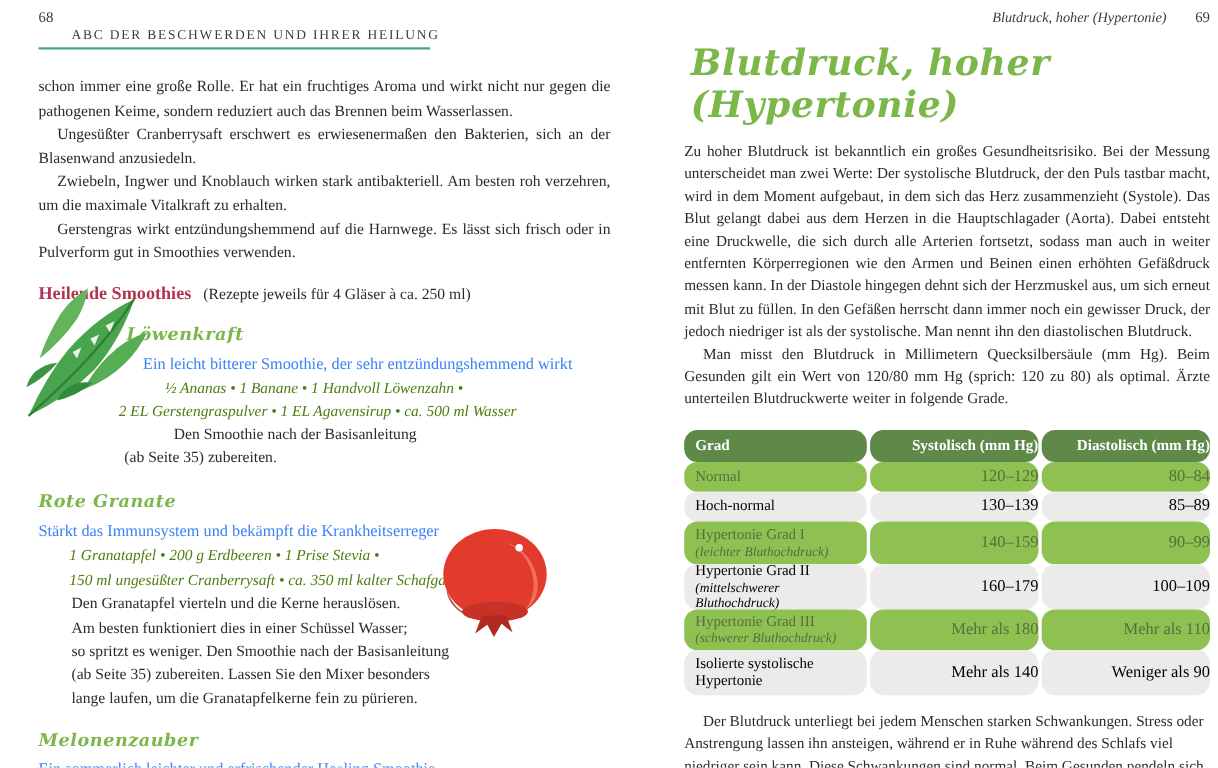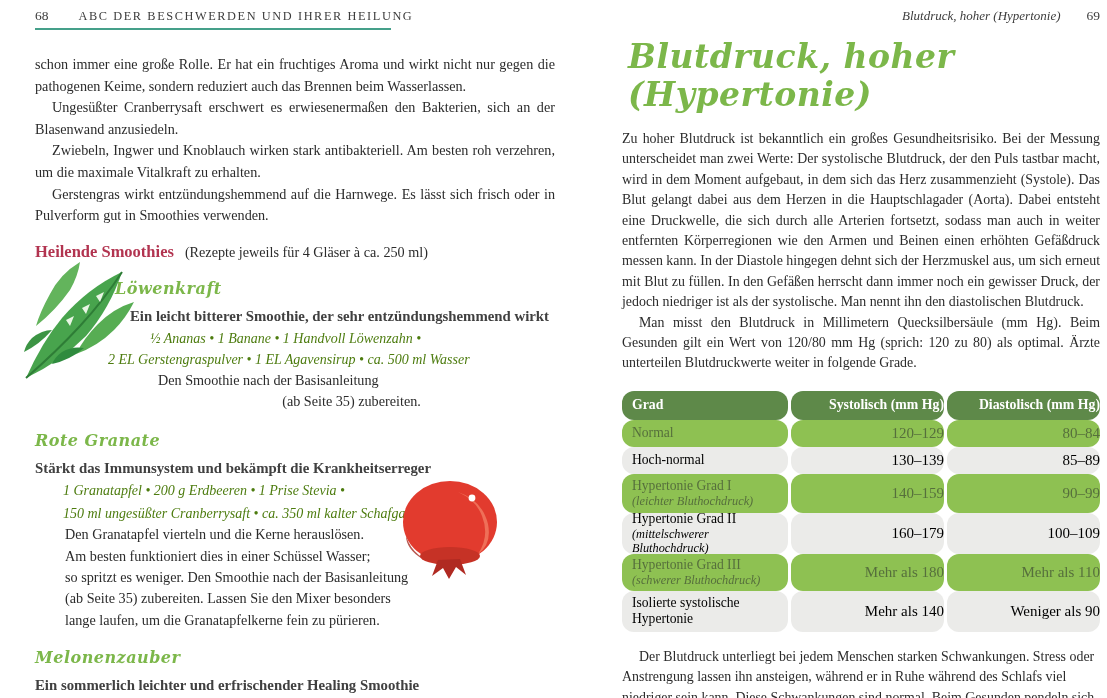--- a/index.html
+++ b/index.html
@@ -4,43 +4,43 @@
 <style>
   html,body{margin:0;padding:0;}
   body{
     width:1107px;height:698px;position:relative;overflow:hidden;
     background:#ffffff;color:#2b2b2b;
     font-family:"Liberation Serif", serif;
   }
   
   .page-left{position:absolute;left:35px;top:8px;width:520px;}
   .page-right{position:absolute;left:622px;top:8px;width:478px;}
-  .runhead-row{display:flex;align-items:center;font-size:13px;color:#3c3c3c;}
+  .runhead-row{display:flex;align-items:flex-start;font-size:13px;color:#3c3c3c;flex-direction:column;}
   .runhead-row .pagenum{font-size:13.5px;}
   .runhead-row .runhead{margin-left:30px;letter-spacing:1.6px;font-size:12.3px;}
   .header-rule{width:356px;height:2px;background:#45a08a;margin-top:4px;}
   .bodyp{font-size:14.2px;line-height:21.6px;text-align:justify;margin:0;}
   .bodyp.indent{text-indent:17px;}
   .first-para{margin-top:24px;}
   .smoothies-line{margin-top:15px;}
   .smoothies-heading{color:#b23450;font-weight:bold;font-size:16.5px;}
   .smoothies-sub{font-size:14.2px;margin-left:7px;color:#2b2b2b;}
   .script{font-style:italic;font-weight:bold;color:#7cb74a;font-family:"DejaVu Serif", serif;letter-spacing:0.5px;}
   .r-title{font-size:16px;line-height:26px;}
-  .r-desc{color:#404040;font-size:14.8px;line-height:20px;margin-top:4px;font-weight:bold;}
+  .r-desc{color:#3b82f6;font-size:14.8px;line-height:20px;margin-top:4px;}
   .r-ing{font-style:italic;color:#4d7c0f;font-size:14px;line-height:21px;}
   .r-instr{font-size:14.2px;line-height:21.3px;}
   
   .recipe-1{margin-top:14px;}
   .r1-title{margin-left:80px;}
   .r1-desc{margin-left:95px;}
   .r1-ing1{margin-left:115px;margin-top:2px;}
   .r1-ing2{margin-left:73px;}
   .r1-in1{margin-left:123px;}
-  .r1-in2{margin-left:113px;text-align:center;}
+  .r1-in2{margin-left:78px;}
   
   .recipe-2{margin-top:16px;}
   .r2-ing{margin-left:28px;margin-top:2px;}
   .r2-instr{margin-left:30px;}
   
   .recipe-3{margin-top:14px;}
   .r3-ing{margin-left:28px;margin-top:2px;}
   .illustration{position:absolute;}
   
   .runhead-right{display:flex;justify-content:flex-end;align-items:baseline;font-size:13px;color:#3c3c3c;}

